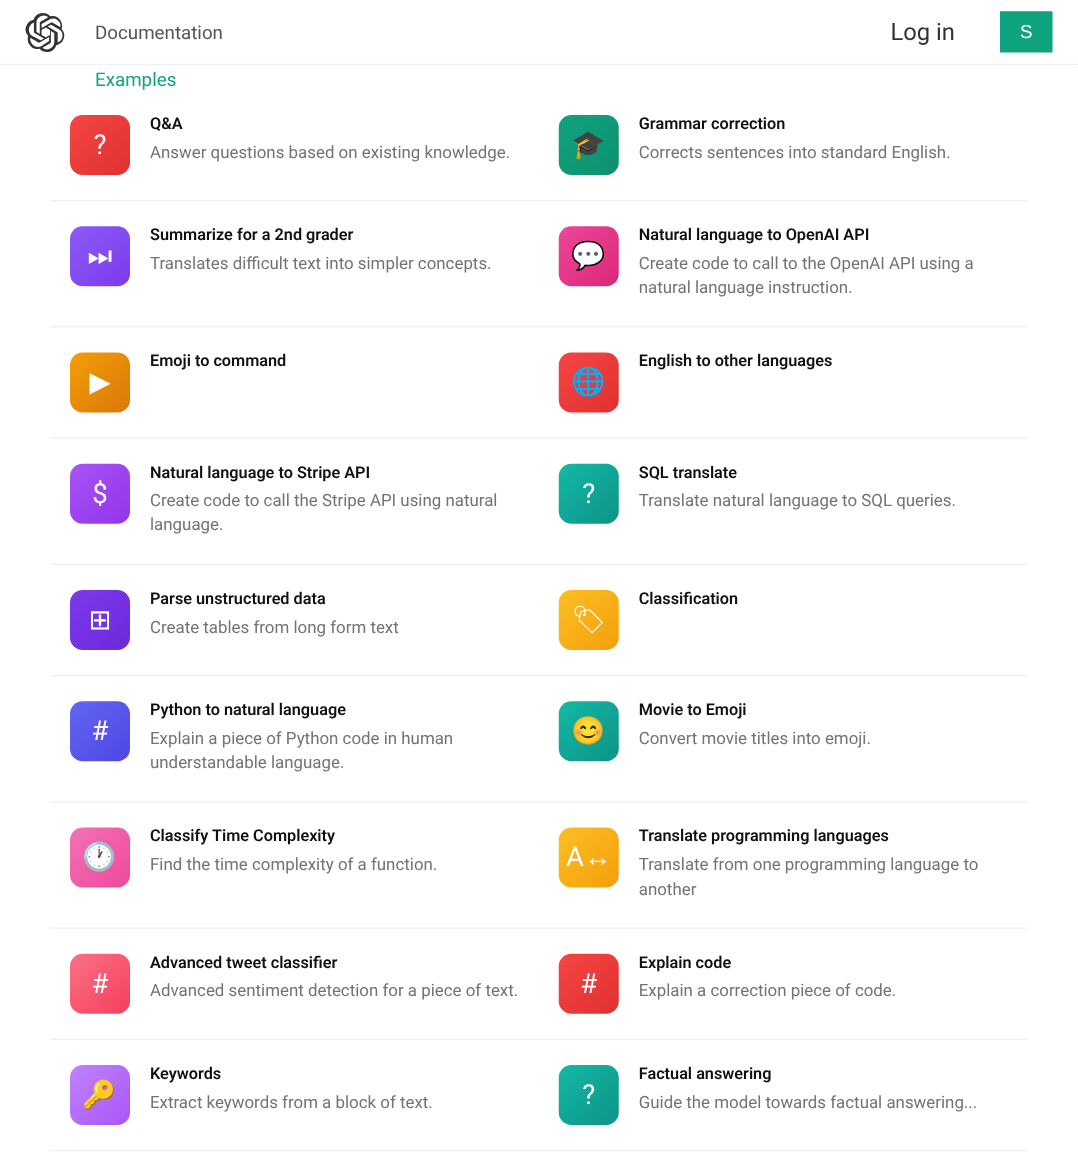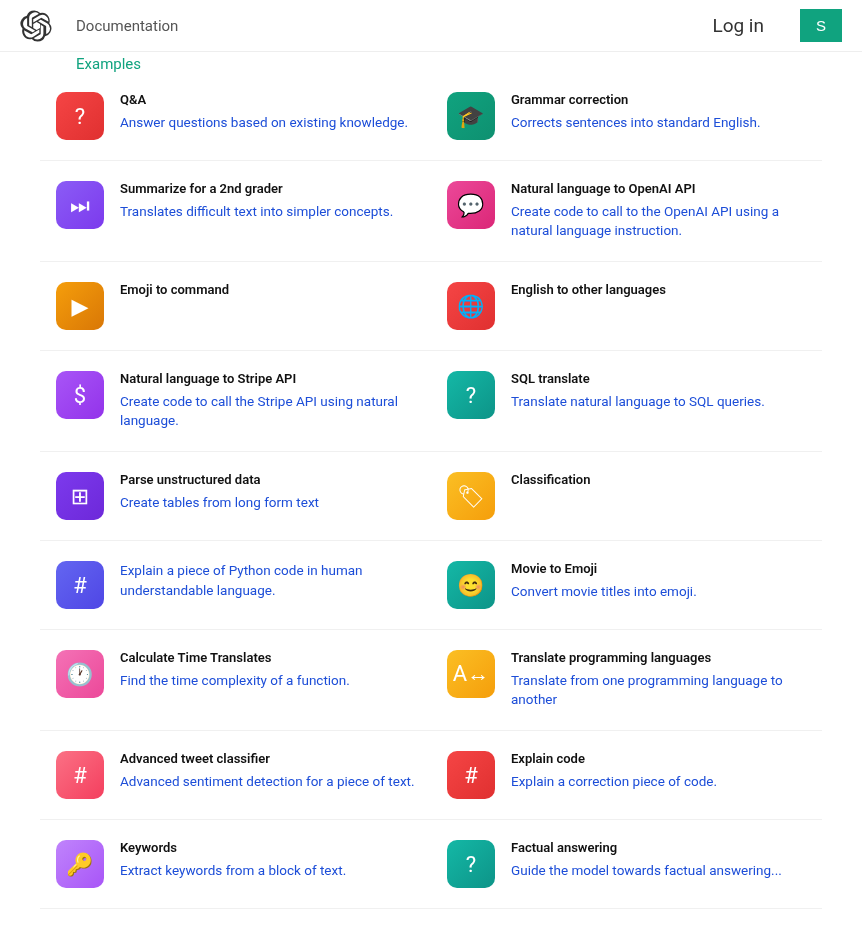--- a/index.html
+++ b/index.html
@@ -74,21 +74,21 @@
     .example-text { flex: 1; }
     .example-title {
       font-size: 13px;
       font-weight: 600;
       color: #111;
       margin-bottom: 4px;
       line-height: 1.3;
     }
     .example-desc {
       font-size: 13.5px;
-      color: #1d4ed8;
+      color: #737373;
       line-height: 1.45;
     }
   </style>
 </head>
 <body>
 
 <nav class="navbar">
   <div class="navbar-logo">
     <svg viewBox="0 0 41 41" fill="none" xmlns="http://www.w3.org/2000/svg">
       <path d="M37.532 16.87a9.963 9.963 0 00-.856-8.184 10.078 10.078 0 00-10.855-4.835 9.964 9.964 0 00-7.505-3.348 10.079 10.079 0 00-9.612 6.977 9.967 9.967 0 00-6.664 4.834 10.08 10.08 0 001.24 11.817 9.965 9.965 0 00.856 8.185 10.079 10.079 0 0010.855 4.835 9.965 9.965 0 007.504 3.347 10.078 10.078 0 009.617-6.981 9.967 9.967 0 006.663-4.834 10.079 10.079 0 00-1.243-11.813zM22.498 37.886a7.474 7.474 0 01-4.799-1.735c.061-.033.168-.091.237-.134l7.964-4.6a1.294 1.294 0 00.655-1.134V19.054l3.366 1.944a.12.12 0 01.066.092v9.299a7.505 7.505 0 01-7.49 7.496zM6.392 31.006a7.471 7.471 0 01-.894-5.023c.06.036.162.099.237.141l7.964 4.6a1.297 1.297 0 001.308 0l9.724-5.614v3.888a.12.12 0 01-.048.103L16.573 34.5a7.505 7.505 0 01-10.18-3.494zm-1.178-17.401a7.462 7.462 0 013.919-3.285c0 .068-.004.19-.004.274v9.201c0 .461.247.893.654 1.132l9.723 5.614-3.366 1.944a.12.12 0 01-.114.012L7.044 23.86a7.504 7.504 0 01-1.83-10.256zm27.658 6.437l-9.724-5.615 3.367-1.943a.121.121 0 01.114-.012l8.048 4.648a7.498 7.498 0 01-1.158 13.528v-9.476a1.293 1.293 0 00-.647-1.13zm3.35-5.043c-.059-.037-.162-.099-.236-.141l-7.965-4.6a1.298 1.298 0 00-1.308 0l-9.723 5.614v-3.888a.12.12 0 01.048-.103l8.109-4.684a7.498 7.498 0 0111.075 7.802zm-21.063 6.929l-3.367-1.944a.12.12 0 01-.065-.092v-9.299a7.497 7.497 0 0112.293-5.756 6.94 6.94 0 00-.236.134l-7.965 4.6a1.294 1.294 0 00-.654 1.132l-.006 11.225zm1.829-3.943l4.33-2.501 4.332 2.497v4.996l-4.331 2.5-4.331-2.5V18.985z" fill="currentColor"></path>
@@ -178,36 +178,37 @@
     <div class="example-item">
       <div class="example-icon" style="background: linear-gradient(135deg, #fbbf24, #f59e0b);">🏷</div>
       <div class="example-text">
         <div class="example-title">Classification</div>
       </div>
     </div>
 
     <div class="example-item">
       <div class="example-icon" style="background: linear-gradient(135deg, #6366f1, #4f46e5);">#</div>
       <div class="example-text">
+        <div class="example-title">Python to natural language</div>
         <div class="example-desc">Explain a piece of Python code in human understandable language.</div>
       </div>
     </div>
 
     <div class="example-item">
       <div class="example-icon" style="background: linear-gradient(135deg, #14b8a6, #0d9488);">😊</div>
       <div class="example-text">
         <div class="example-title">Movie to Emoji</div>
         <div class="example-desc">Convert movie titles into emoji.</div>
       </div>
     </div>
 
     <div class="example-item">
       <div class="example-icon" style="background: linear-gradient(135deg, #f472b6, #ec4899);">🕐</div>
       <div class="example-text">
-        <div class="example-title">Calculate Time Translates</div>
+        <div class="example-title">Classify Time Complexity</div>
         <div class="example-desc">Find the time complexity of a function.</div>
       </div>
     </div>
 
     <div class="example-item">
       <div class="example-icon" style="background: linear-gradient(135deg, #fbbf24, #f59e0b);">A↔</div>
       <div class="example-text">
         <div class="example-title">Translate programming languages</div>
         <div class="example-desc">Translate from one programming language to another</div>
       </div>

